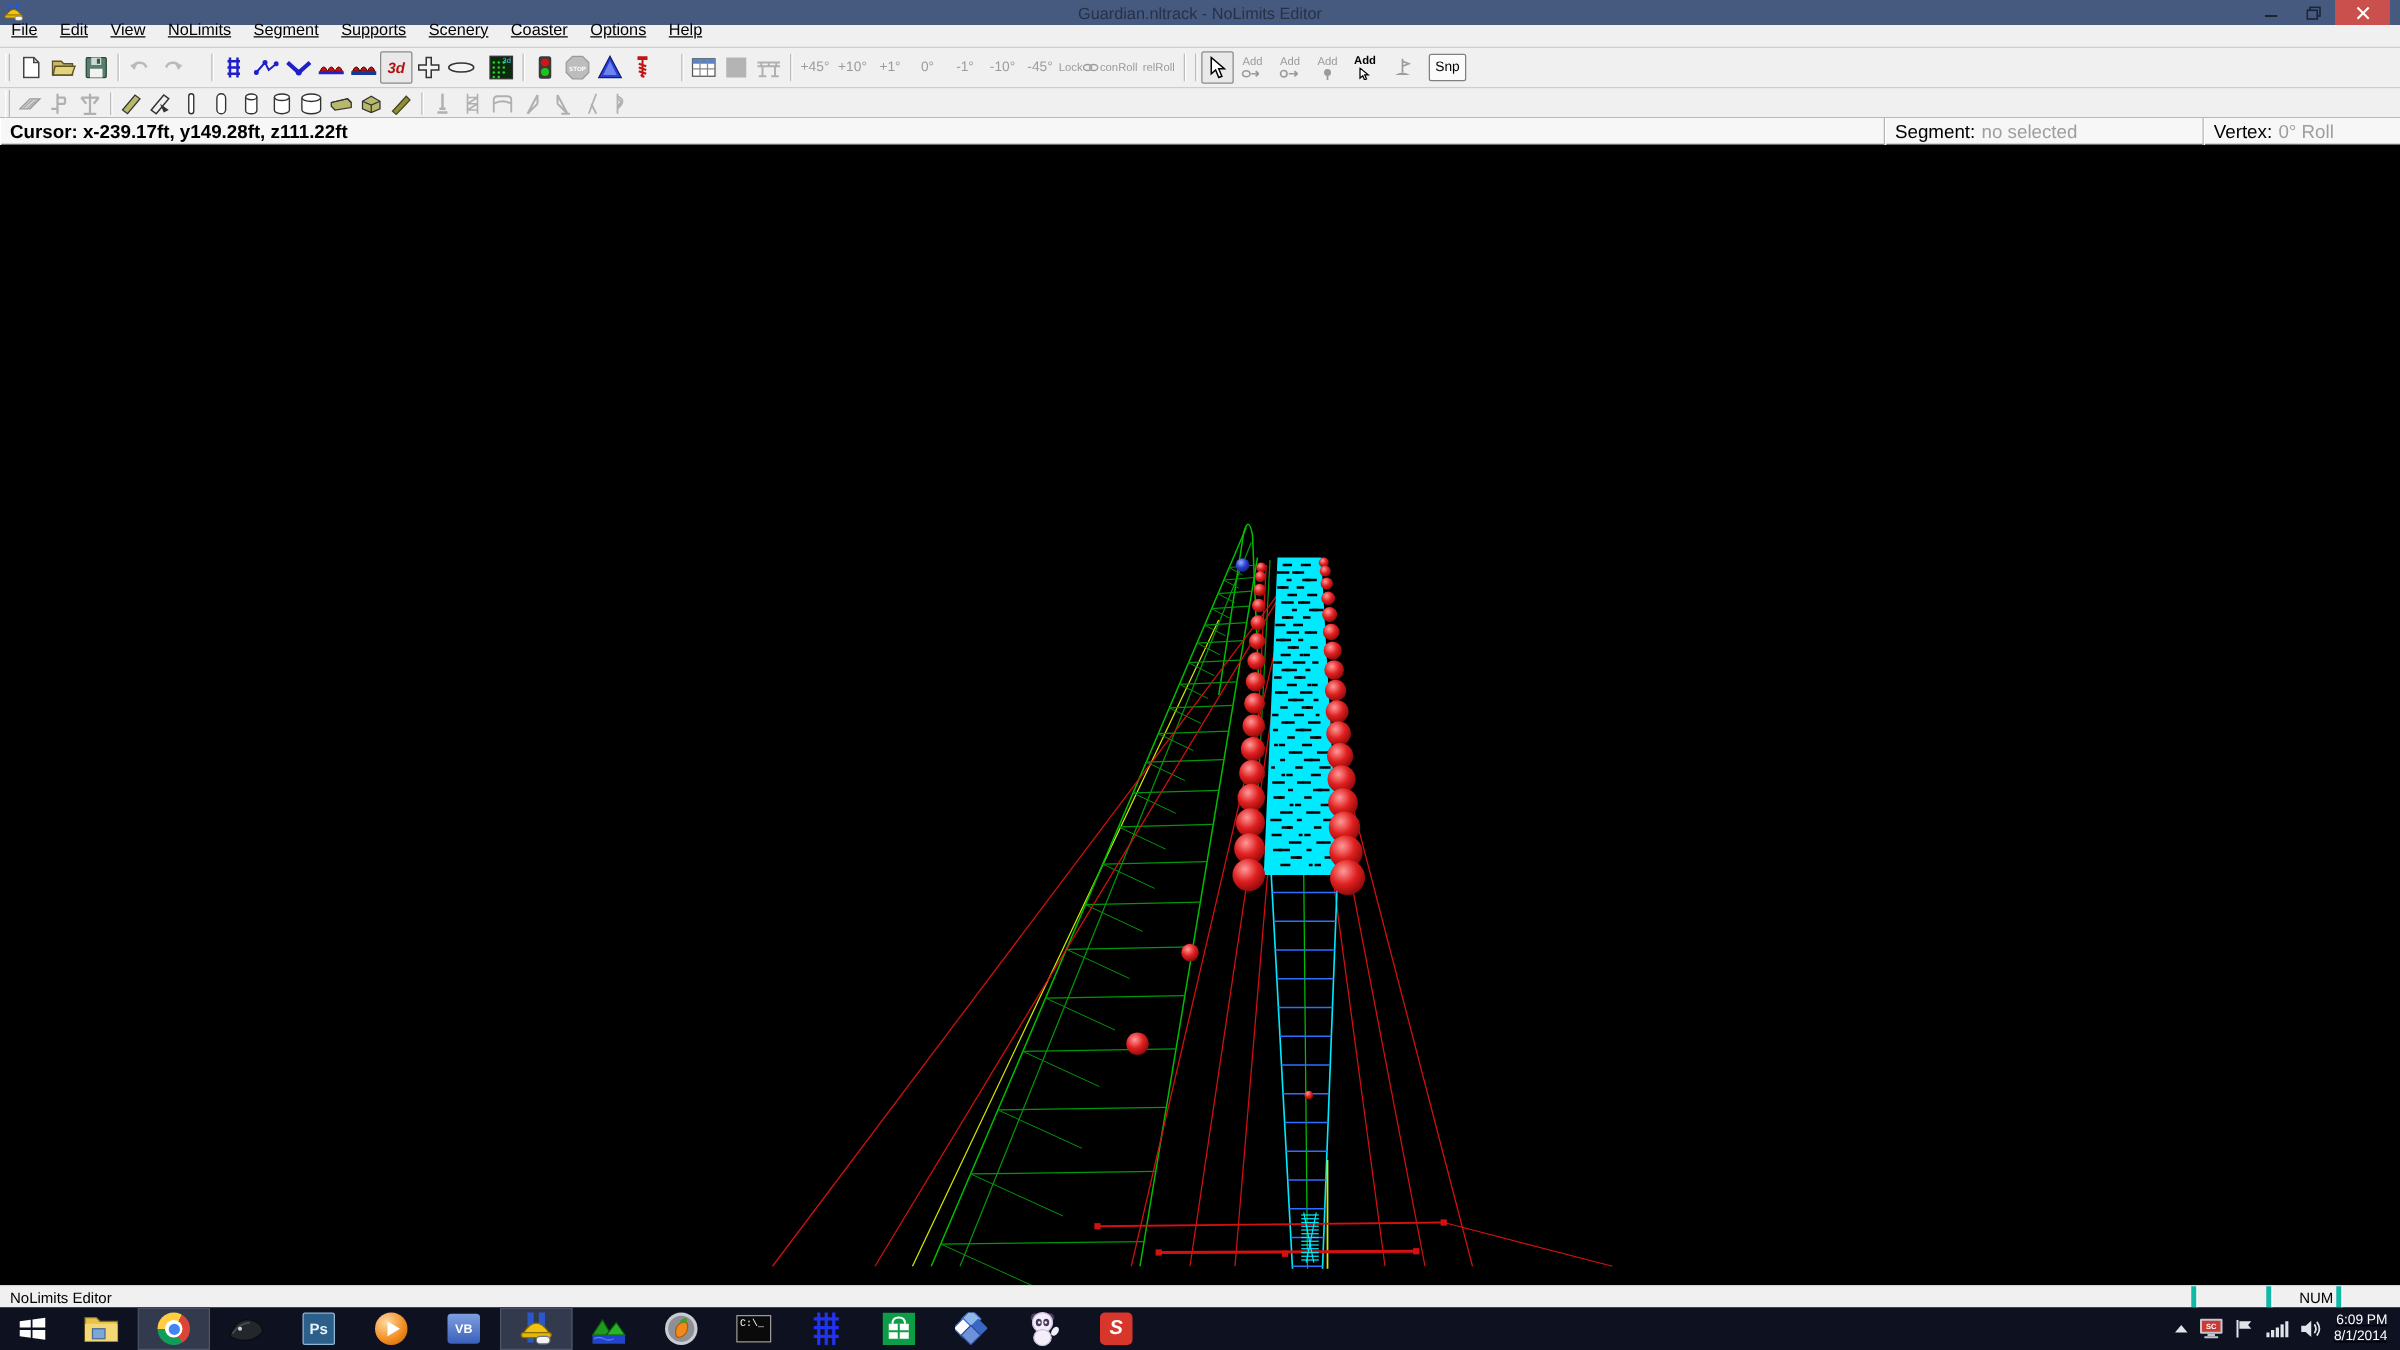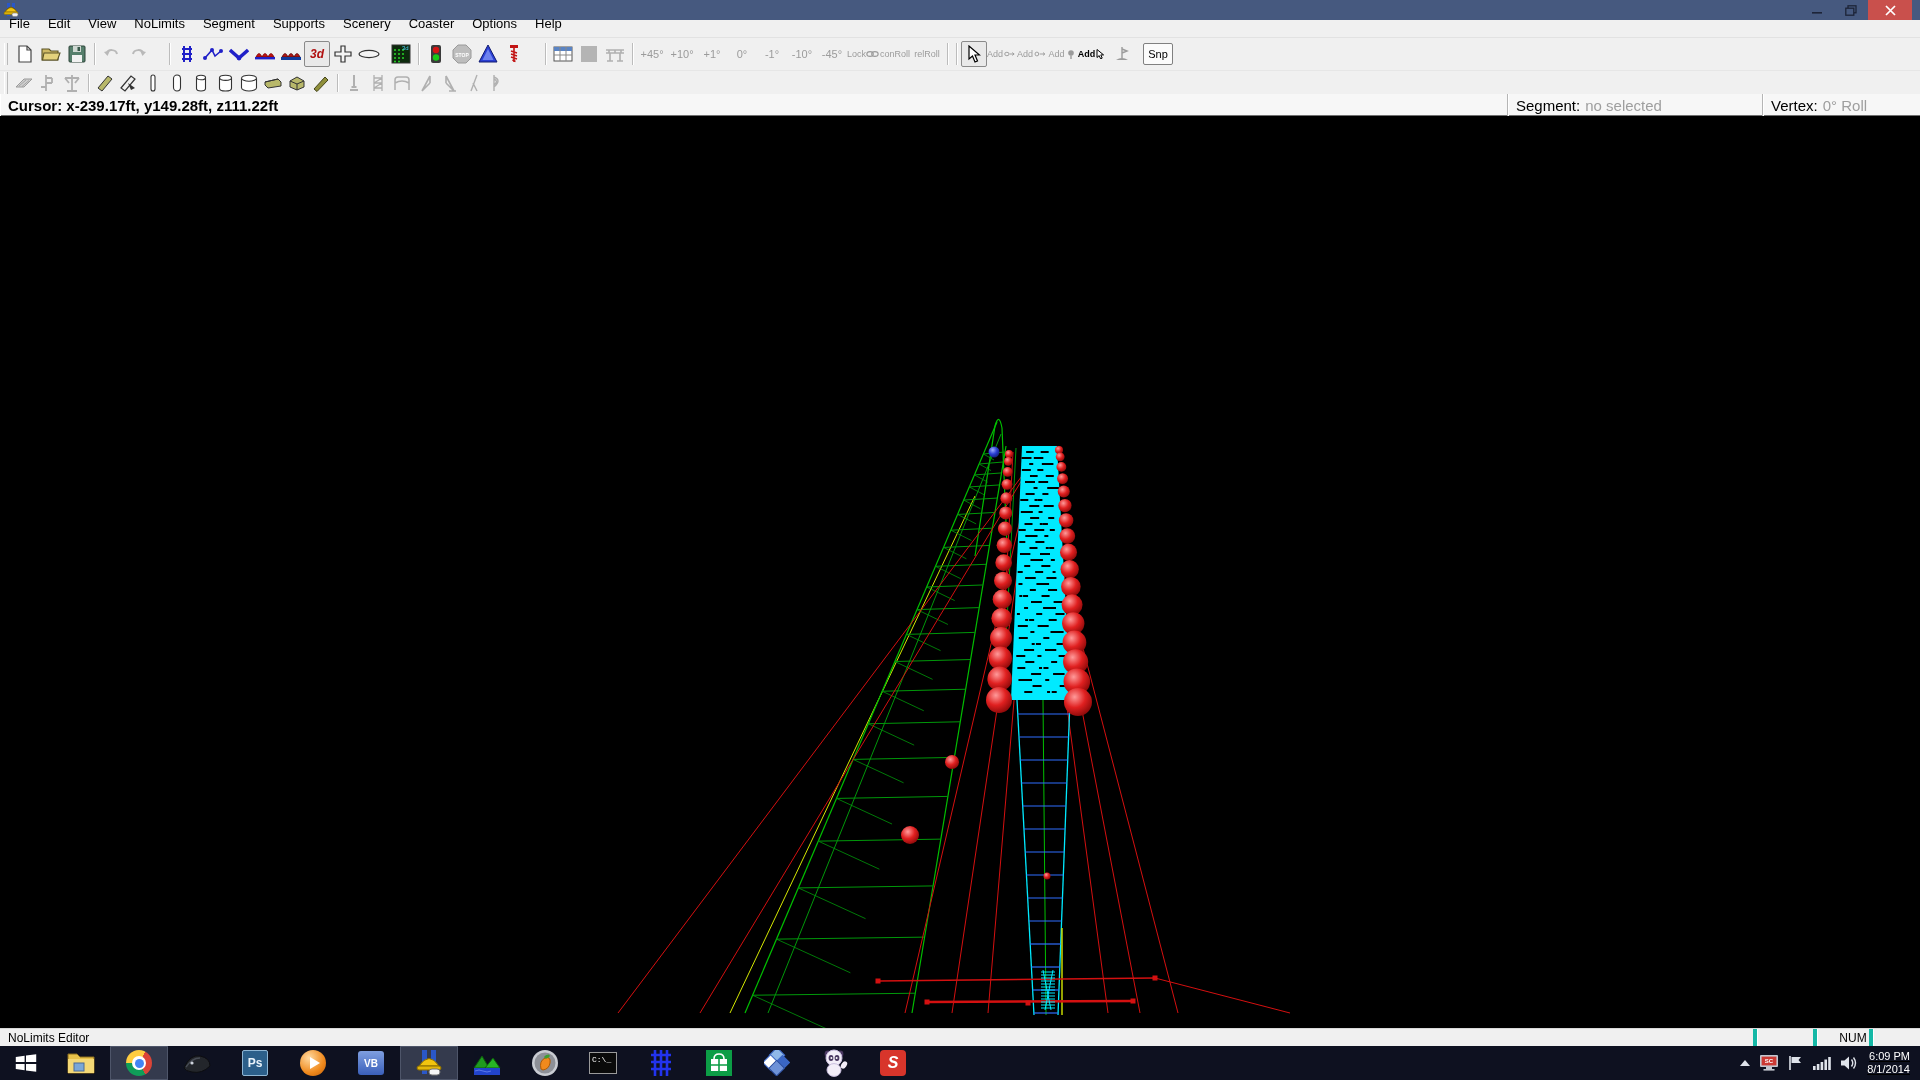--- a/index.html
+++ b/index.html
@@ -10,34 +10,34 @@
   
   #titlebar { left:0; top:0; width:1920px; height:20px; background:#46597f; display:flex; align-items:center; }
   #title-text { position:absolute; left:0; right:0; text-align:center; color:#25304a; font-size:13px; }
   #app-icon { margin-left:3px; width:16px; height:16px; z-index:2; }
   #win-controls { position:absolute; right:0; top:0; height:20px; display:flex; align-items:stretch; z-index:3; }
   .wc { width:34px; display:flex; align-items:center; justify-content:center; color:#1d2438; }
   #btn-close { width:44px; background:#c9504c; color:#fff; margin-right:8px; }
 
   
   #menubar { left:0; top:20px; width:1920px; height:18px; background:#f0f0f0; display:flex; align-items:center; border-bottom:1px solid #e2e2e2; }
-  .menu-item { padding:0 9px; font-size:13px; color:#000; height:28px; line-height:18px; }
+  .menu-item { padding:0 9px; font-size:13px; color:#000; height:28px; line-height:18px;text-decoration:underline; }
 
   
   #toolbar1 { left:0; top:38px; width:1920px; height:32px; background:#f0f0f0; display:flex; align-items:center; padding-left:2px; }
   #toolbar2 { left:0; top:70px; width:1920px; height:24px; background:#f0f0f0; display:flex; align-items:center; padding-left:2px; border-top:1px solid #e6e6e6; }
   .grip { width:4px; height:22px; border-left:1px solid #fff; border-right:1px solid #b9b9b9; margin:0 4px 0 2px; }
   .tbtn { width:26px; height:26px; display:flex; align-items:center; justify-content:center; flex:none; }
   .tbtn2 { width:24px; height:20px; display:flex; align-items:center; justify-content:center; flex:none; }
   .pressed { border:1px solid #8a8a8a; background:#e9e9e9; border-radius:2px; }
   .sep { width:1px; height:22px; background:#bcbcbc; box-shadow:1px 0 0 #fff; margin:0 4px; flex:none; }
   .sep2 { width:1px; height:18px; background:#bcbcbc; box-shadow:1px 0 0 #fff; margin:0 4px; flex:none; }
   .rotbtn { width:30px; height:24px; font-size:11px; color:#9b9b9b; display:flex; align-items:center; justify-content:center; flex:none; }
   .two-line { width:32px; height:26px; font-size:9px; line-height:10px; color:#9b9b9b; display:flex; flex-direction:row; align-items:center; justify-content:center; flex:none; }
-  .addbtn { width:30px; height:26px; font-size:9px; line-height:9px; color:#9b9b9b; display:flex; flex-direction:row; align-items:center; justify-content:center; gap:1px; flex:none; }
+  .addbtn { width:30px; height:26px; font-size:9px; line-height:9px; color:#9b9b9b; display:flex; flex-direction:column; align-items:center; justify-content:center; gap:1px; flex:none; }
   .addbtn.on { color:#000; font-weight:bold; }
   #btn-3d { font-size:12px; font-weight:bold; color:#b01010; font-style:italic; }
   #btn-snap { width:30px; height:22px; border:1px solid #808080; background:#fbfbfb; border-radius:2px;
               font-size:11px; color:#000; display:flex; align-items:center; justify-content:center; margin-left:6px; flex:none; }
   .gap { width:14px; flex:none; }
 
   
   #statusline { left:0; top:94px; width:1920px; height:22px; background:#f7f7f7; display:flex; border-bottom:1px solid #6e6e6e; }
   .pane { height:22px; display:flex; align-items:center; border-left:1px solid #b5b5b5; box-shadow:inset 1px 0 0 #fff; padding-left:8px; font-size:15px; }
   #pane-cursor { width:1507px; border-left:none; font-weight:bold; color:#000; }
@@ -79,20 +79,21 @@
 
 <div id="titlebar" class="abs">
   <svg id="app-icon" viewBox="0 0 16 16">
     <rect x="4" y="1" width="3" height="13" fill="#2a57c9"></rect>
       <rect x="9" y="1" width="3" height="13" fill="#2a57c9"></rect>
     <path d="M2 10 Q8 0 14 10 Z" fill="#f2c country40f" stroke="#8a6d00" stroke-width="0.6"></path>
     <path d="M2 10 Q8 1 14 10 Z" fill="#f2c40f" stroke="#8a6d00" stroke-width="0.6"></path>
     <rect x="1" y="10" width="14" height="2.4" rx="1.2" fill="#e3b60a" stroke="#8a6d00" stroke-width="0.6"></rect>
     <rect x="9" y="11" width="6" height="3.4" rx="1.6" fill="#f5f5f5" stroke="#777" stroke-width="0.6"></rect>
   </svg>
+  <div id="title-text">Guardian.nltrack - NoLimits Editor</div>
   <div id="win-controls">
     <div class="wc">
         <svg width="10" height="10" viewBox="0 0 10 10">
           <rect x="0" y="7" width="10" height="1.6" fill="#1d2438"></rect>
         </svg>
       </div>
     <div class="wc">
         <svg width="12" height="11" viewBox="0 0 12 11">
           <rect x="3" y="0.8" width="8" height="7" fill="none" stroke="#1d2438" stroke-width="1.3"></rect>
           <rect x="0.8" y="3.2" width="8" height="7" fill="#46597f" stroke="#1d2438" stroke-width="1.3"></rect>

